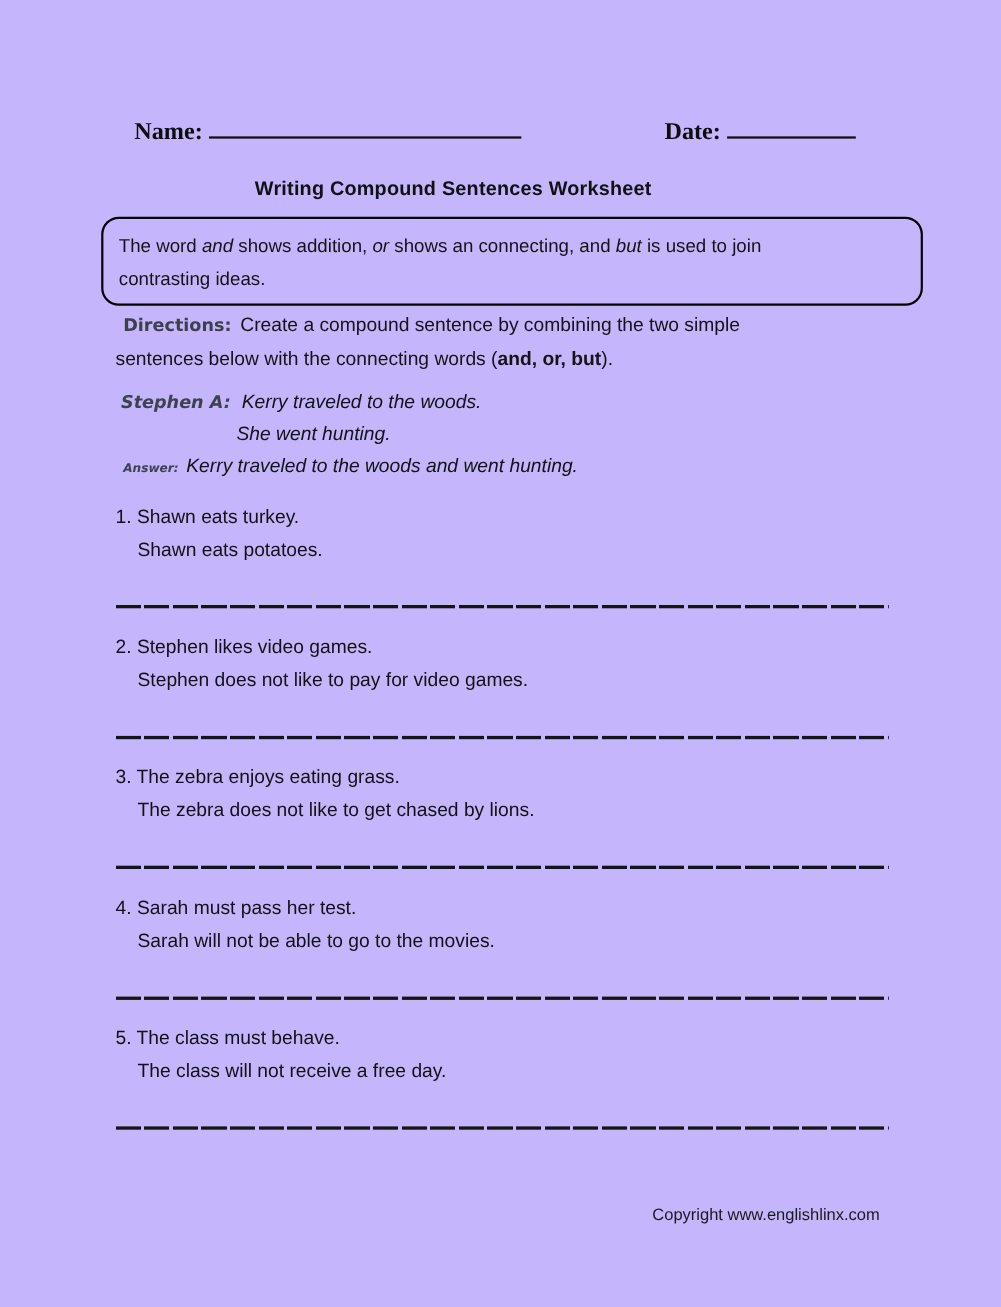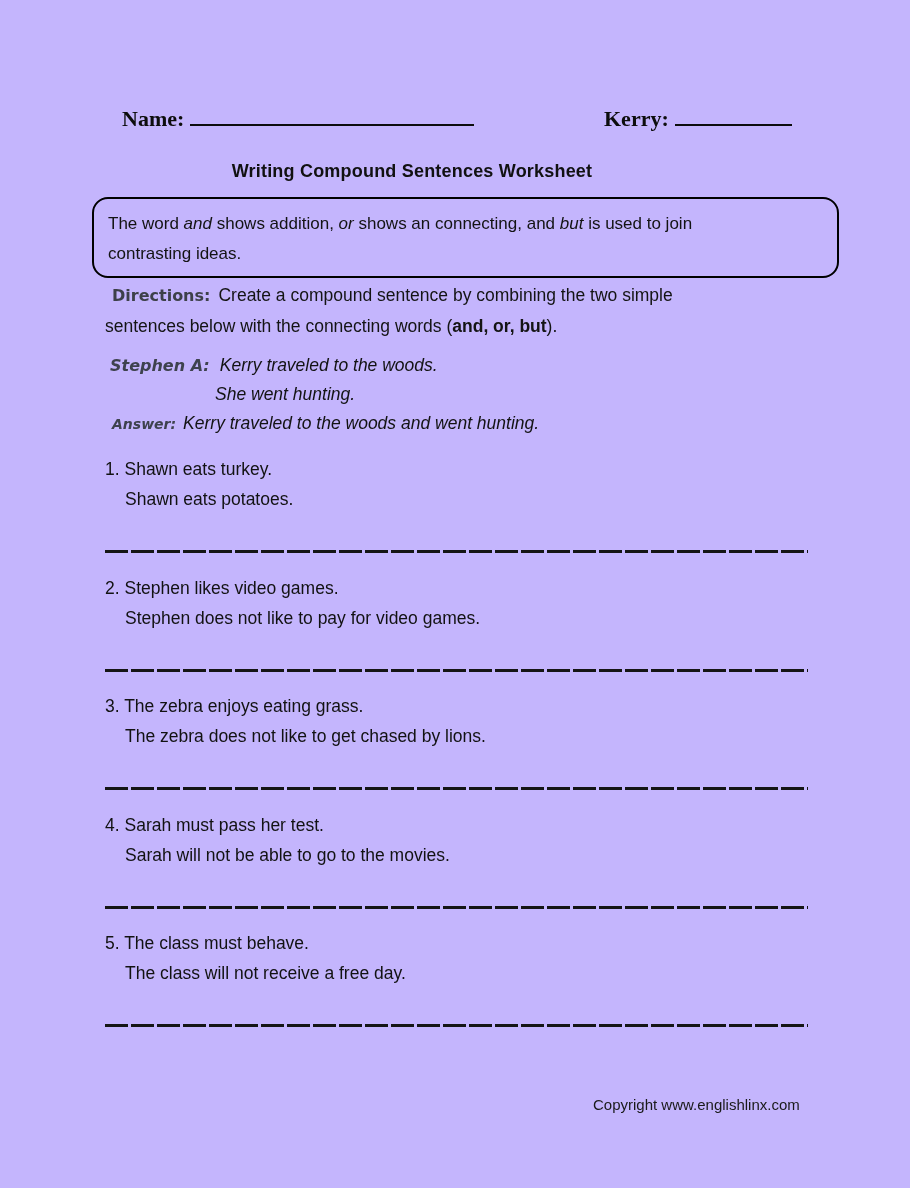--- a/index.html
+++ b/index.html
@@ -36,21 +36,21 @@
   .directions{position:absolute;left:105px;top:280px;width:710px;font-size:17.5px;line-height:30px;color:#141414;}
   .dir-label{font-family:"DejaVu Sans",sans-serif;font-weight:bold;font-size:16px;color:#3d4049;padding-left:7px;margin-right:8px;}
   .directions b{font-weight:bold;}
 
   
   .example{position:absolute;left:110px;top:351px;width:700px;font-size:17.5px;line-height:29px;}
   .ex-label{font-family:"DejaVu Sans",sans-serif;font-style:italic;font-weight:bold;font-size:16px;color:#3e424e;margin-right:10px;}
   .ex-text{font-style:italic;color:#131313;}
   .ex-row2{margin-left:105px;}
   .ans-row{margin-top:0;}
-  .ans-label{font-family:"DejaVu Sans",sans-serif;font-style:italic;font-weight:bold;font-size:14px;color:#3e424e;margin-left:2px;margin-right:7px;}
+  .ans-label{font-family:"DejaVu Sans",sans-serif;font-style:italic;font-weight:bold;font-size:11px;color:#3e424e;margin-left:2px;margin-right:7px;}
 
   
   .item{position:absolute;left:105px;width:706px;font-size:17.5px;line-height:29.5px;color:#121212;}
   .item .s2{margin-left:20px;}
   .answer-line{
     margin-top:36px;width:703px;height:3px;
     background:repeating-linear-gradient(90deg,#151515 0 23px,transparent 23px 26px);
   }
   .item-1{top:455px;}
   .item-2{top:574px;}
@@ -60,21 +60,21 @@
 
   
   .copyright{position:absolute;left:593px;top:1096px;font-size:15px;color:#1a1a1a;}
 </style>
 </head>
 <body>
 
 <div class="page">
 
   <div class="hdr hdr-name"><span>Name:</span><span class="blankline blank-name"></span></div>
-  <div class="hdr hdr-date"><span>Kerry:</span><span class="blankline blank-date"></span></div>
+  <div class="hdr hdr-date"><span>Date:</span><span class="blankline blank-date"></span></div>
 
   <div class="title">Writing Compound Sentences Worksheet</div>
 
   <div class="info-box">
     <div><span>The word </span><em>and</em><span> shows addition, </span><em>or</em><span> shows an connecting, and </span><em>but</em><span> is used to join</span></div>
     <div>contrasting ideas.</div>
   </div>
 
   <div class="directions">
     <div><span class="dir-label">Directions:</span><span>Create a compound sentence by combining the two simple</span></div>

